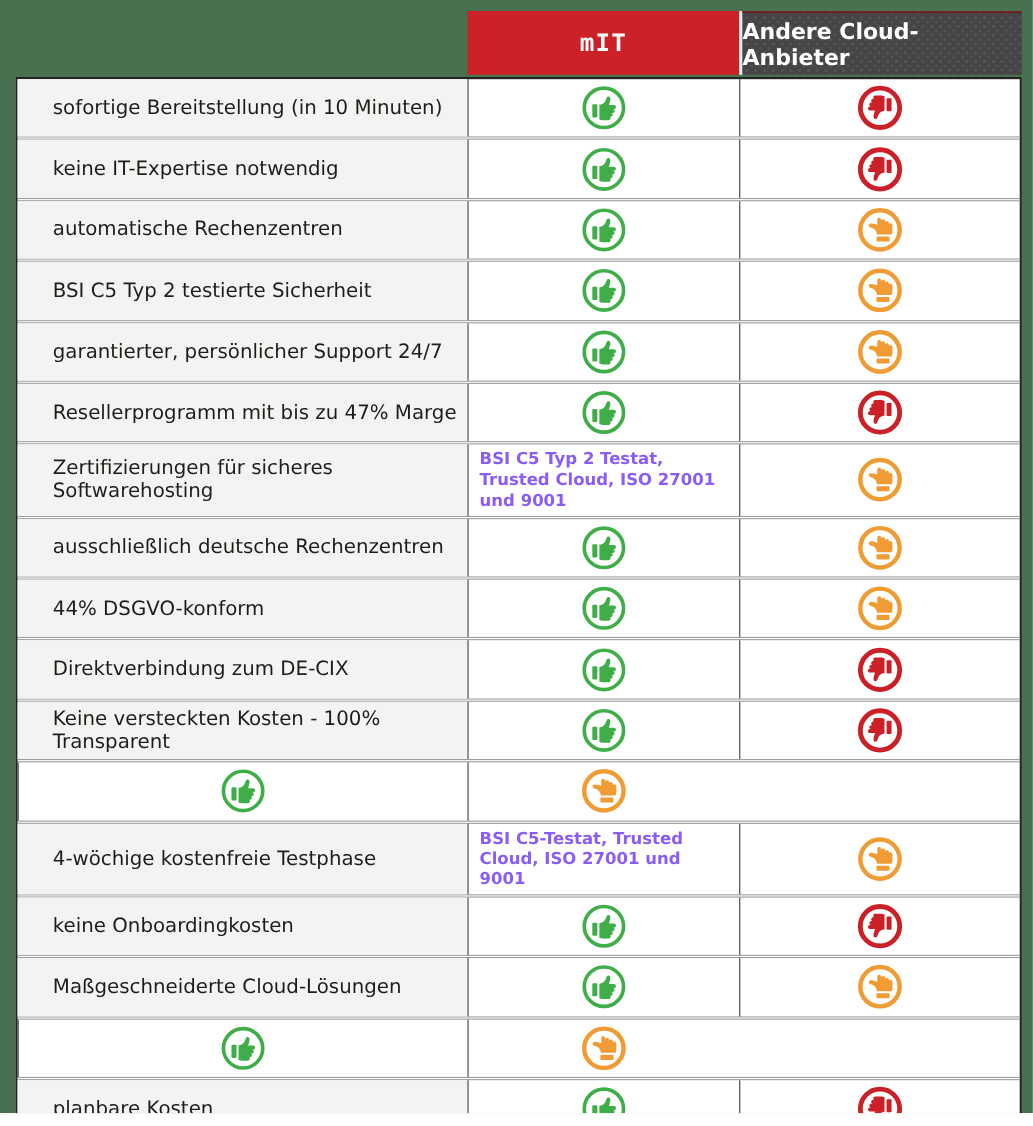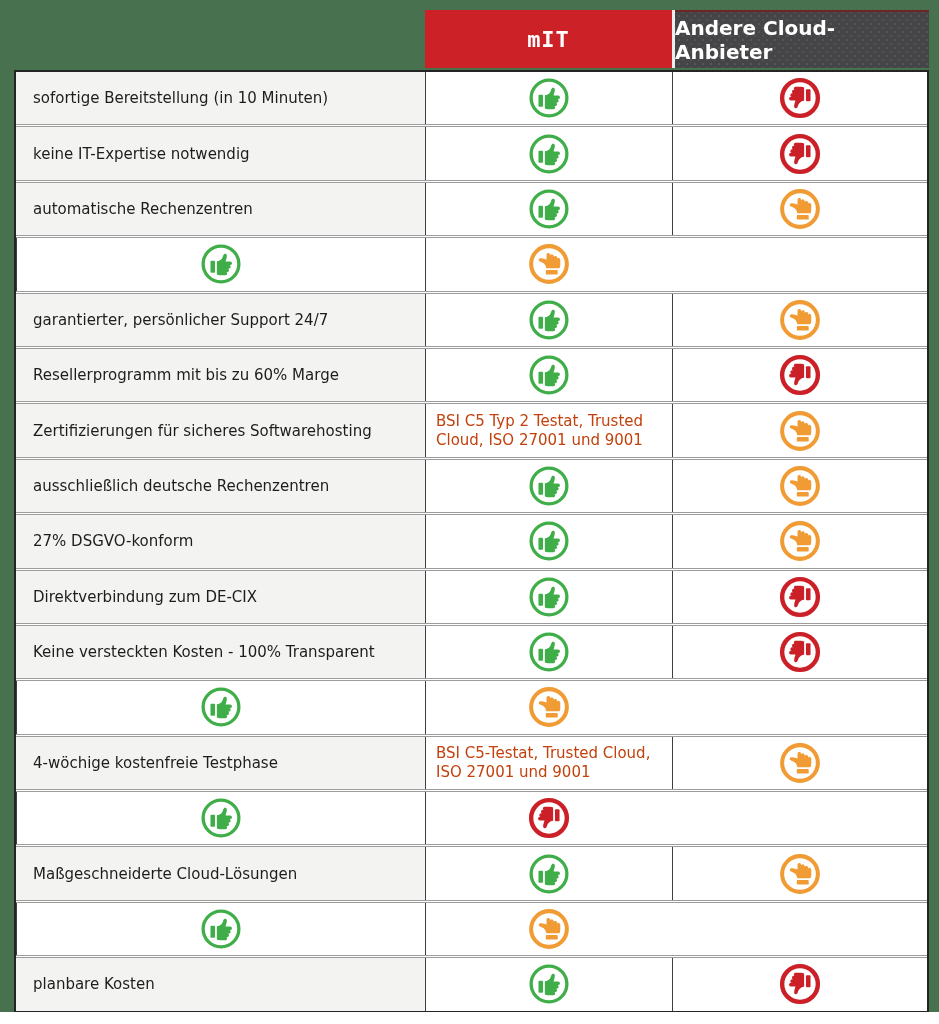--- a/index.html
+++ b/index.html
@@ -22,23 +22,23 @@
       radial-gradient(rgba(255,255,255,0.09) 1px, transparent 1.5px),
       radial-gradient(rgba(255,255,255,0.07) 1px, transparent 1.5px);
     background-size:8px 8px;background-position:0 0,4px 4px;
   }
   
   .tbl{width:915px;box-sizing:border-box;border:2px solid #242424;background:#fff;}
   .row{display:grid;grid-template-columns:409px 247px 255px;min-height:52.4px;}
   .row + .row{margin-top:1px;border-top:1px solid #9c9c9c;}
   .row:not(:last-child){border-bottom:1px solid #9c9c9c;}
   .cell{display:flex;align-items:center;box-sizing:border-box;}
-  .feature{background:#f3f3f2;padding-left:17px;padding-right:6px;font-size:15px;color:#1d1d1b;}
+  .feature{background:#f3f3f2;padding-left:32px;padding-right:6px;font-size:18px;color:#1d1d1b;}
   .val{justify-content:center;border-left:1px solid #3f3f3f;}
-  .val.text-cell{justify-content:flex-end;padding:4px 10px;font-size:15px;line-height:1.25;color:#c2410c;}
+  .val.text-cell{justify-content:flex-end;padding:4px 10px;font-size:15px;line-height:1.25;color:#8b5cf6;font-weight:bold;}
   
   svg.thumb{width:44px;height:44px;display:block;}
   svg.thumb circle{stroke:currentColor;stroke-width:4;fill:none;}
   svg.thumb .glyph{fill:currentColor;}
   svg.thumb.up circle{stroke-width:3.6;}
   svg.thumb.down circle{stroke-width:4.8;}
   svg.thumb.neutral circle{stroke-width:4.4;}
   svg.thumb.down{transform:rotate(180deg);}
   svg.thumb.neutral{transform:rotate(-90deg);}
 </style>
@@ -114,20 +114,21 @@
     <circle cx="24" cy="24" r="19.5"></circle>
     <g class="glyph">
       <rect x="12.5" y="20.5" width="5" height="13" rx="1"></rect>
       <path d="M19.5 33.5 V21 c2.6,-0.3 4.5,-1.5 5.7,-3.3 c0.9,-1.4 1,-3.3 2.1,-4.4 c1,-1 2.7,-0.4 3,1 c0.3,1.5 -0.2,3.5 -0.8,5.2 l-0.6,1.8 h5 c1.4,0 2.3,1.1 2,2.4 c-0.2,0.9 -1.1,1.6 -2.1,1.6 h-0.8 c1.1,0.3 1.8,1.2 1.5,2.3 c-0.2,0.9 -1.1,1.6 -2.2,1.6 h-0.9 c1,0.3 1.6,1.2 1.3,2.2 c-0.2,0.9 -1.1,1.5 -2.1,1.5 h-0.8 c0.8,0.4 1.1,1.2 0.8,2 c-0.3,0.8 -1,1.4 -1.9,1.4 h-5.8 c-1.2,0 -2.4,-0.3 -3.4,-0.8 z"></path>
     </g>
   </svg>
         </div>
   </div>
 
   <div class="row">
+    <div class="cell feature">BSI C5 Typ 2 testierte Sicherheit</div>
     <div class="cell val">
           <svg class="thumb up" viewBox="0 0 48 48" aria-hidden="true" style="color: rgb(63, 174, 73);">
     <circle cx="24" cy="24" r="19.5"></circle>
     <g class="glyph">
       <rect x="12.5" y="20.5" width="5" height="13" rx="1"></rect>
       <path d="M19.5 33.5 V21 c2.6,-0.3 4.5,-1.5 5.7,-3.3 c0.9,-1.4 1,-3.3 2.1,-4.4 c1,-1 2.7,-0.4 3,1 c0.3,1.5 -0.2,3.5 -0.8,5.2 l-0.6,1.8 h5 c1.4,0 2.3,1.1 2,2.4 c-0.2,0.9 -1.1,1.6 -2.1,1.6 h-0.8 c1.1,0.3 1.8,1.2 1.5,2.3 c-0.2,0.9 -1.1,1.6 -2.2,1.6 h-0.9 c1,0.3 1.6,1.2 1.3,2.2 c-0.2,0.9 -1.1,1.5 -2.1,1.5 h-0.8 c0.8,0.4 1.1,1.2 0.8,2 c-0.3,0.8 -1,1.4 -1.9,1.4 h-5.8 c-1.2,0 -2.4,-0.3 -3.4,-0.8 z"></path>
     </g>
   </svg>
         </div>
     <div class="cell val">
@@ -157,21 +158,21 @@
     <circle cx="24" cy="24" r="19.5"></circle>
     <g class="glyph">
       <rect x="12.5" y="20.5" width="5" height="13" rx="1"></rect>
       <path d="M19.5 33.5 V21 c2.6,-0.3 4.5,-1.5 5.7,-3.3 c0.9,-1.4 1,-3.3 2.1,-4.4 c1,-1 2.7,-0.4 3,1 c0.3,1.5 -0.2,3.5 -0.8,5.2 l-0.6,1.8 h5 c1.4,0 2.3,1.1 2,2.4 c-0.2,0.9 -1.1,1.6 -2.1,1.6 h-0.8 c1.1,0.3 1.8,1.2 1.5,2.3 c-0.2,0.9 -1.1,1.6 -2.2,1.6 h-0.9 c1,0.3 1.6,1.2 1.3,2.2 c-0.2,0.9 -1.1,1.5 -2.1,1.5 h-0.8 c0.8,0.4 1.1,1.2 0.8,2 c-0.3,0.8 -1,1.4 -1.9,1.4 h-5.8 c-1.2,0 -2.4,-0.3 -3.4,-0.8 z"></path>
     </g>
   </svg>
         </div>
   </div>
 
   <div class="row">
-    <div class="cell feature">Resellerprogramm mit bis zu 60% Marge</div>
+    <div class="cell feature">Resellerprogramm mit bis zu 47% Marge</div>
     <div class="cell val">
           <svg class="thumb up" viewBox="0 0 48 48" aria-hidden="true" style="color: rgb(63, 174, 73);">
     <circle cx="24" cy="24" r="19.5"></circle>
     <g class="glyph">
       <rect x="12.5" y="20.5" width="5" height="13" rx="1"></rect>
       <path d="M19.5 33.5 V21 c2.6,-0.3 4.5,-1.5 5.7,-3.3 c0.9,-1.4 1,-3.3 2.1,-4.4 c1,-1 2.7,-0.4 3,1 c0.3,1.5 -0.2,3.5 -0.8,5.2 l-0.6,1.8 h5 c1.4,0 2.3,1.1 2,2.4 c-0.2,0.9 -1.1,1.6 -2.1,1.6 h-0.8 c1.1,0.3 1.8,1.2 1.5,2.3 c-0.2,0.9 -1.1,1.6 -2.2,1.6 h-0.9 c1,0.3 1.6,1.2 1.3,2.2 c-0.2,0.9 -1.1,1.5 -2.1,1.5 h-0.8 c0.8,0.4 1.1,1.2 0.8,2 c-0.3,0.8 -1,1.4 -1.9,1.4 h-5.8 c-1.2,0 -2.4,-0.3 -3.4,-0.8 z"></path>
     </g>
   </svg>
         </div>
     <div class="cell val">
@@ -217,21 +218,21 @@
     <circle cx="24" cy="24" r="19.5"></circle>
     <g class="glyph">
       <rect x="12.5" y="20.5" width="5" height="13" rx="1"></rect>
       <path d="M19.5 33.5 V21 c2.6,-0.3 4.5,-1.5 5.7,-3.3 c0.9,-1.4 1,-3.3 2.1,-4.4 c1,-1 2.7,-0.4 3,1 c0.3,1.5 -0.2,3.5 -0.8,5.2 l-0.6,1.8 h5 c1.4,0 2.3,1.1 2,2.4 c-0.2,0.9 -1.1,1.6 -2.1,1.6 h-0.8 c1.1,0.3 1.8,1.2 1.5,2.3 c-0.2,0.9 -1.1,1.6 -2.2,1.6 h-0.9 c1,0.3 1.6,1.2 1.3,2.2 c-0.2,0.9 -1.1,1.5 -2.1,1.5 h-0.8 c0.8,0.4 1.1,1.2 0.8,2 c-0.3,0.8 -1,1.4 -1.9,1.4 h-5.8 c-1.2,0 -2.4,-0.3 -3.4,-0.8 z"></path>
     </g>
   </svg>
         </div>
   </div>
 
   <div class="row">
-    <div class="cell feature">27% DSGVO-konform</div>
+    <div class="cell feature">44% DSGVO-konform</div>
     <div class="cell val">
           <svg class="thumb up" viewBox="0 0 48 48" aria-hidden="true" style="color: rgb(63, 174, 73);">
     <circle cx="24" cy="24" r="19.5"></circle>
     <g class="glyph">
       <rect x="12.5" y="20.5" width="5" height="13" rx="1"></rect>
       <path d="M19.5 33.5 V21 c2.6,-0.3 4.5,-1.5 5.7,-3.3 c0.9,-1.4 1,-3.3 2.1,-4.4 c1,-1 2.7,-0.4 3,1 c0.3,1.5 -0.2,3.5 -0.8,5.2 l-0.6,1.8 h5 c1.4,0 2.3,1.1 2,2.4 c-0.2,0.9 -1.1,1.6 -2.1,1.6 h-0.8 c1.1,0.3 1.8,1.2 1.5,2.3 c-0.2,0.9 -1.1,1.6 -2.2,1.6 h-0.9 c1,0.3 1.6,1.2 1.3,2.2 c-0.2,0.9 -1.1,1.5 -2.1,1.5 h-0.8 c0.8,0.4 1.1,1.2 0.8,2 c-0.3,0.8 -1,1.4 -1.9,1.4 h-5.8 c-1.2,0 -2.4,-0.3 -3.4,-0.8 z"></path>
     </g>
   </svg>
         </div>
     <div class="cell val">
@@ -320,20 +321,21 @@
     <circle cx="24" cy="24" r="19.5"></circle>
     <g class="glyph">
       <rect x="12.5" y="20.5" width="5" height="13" rx="1"></rect>
       <path d="M19.5 33.5 V21 c2.6,-0.3 4.5,-1.5 5.7,-3.3 c0.9,-1.4 1,-3.3 2.1,-4.4 c1,-1 2.7,-0.4 3,1 c0.3,1.5 -0.2,3.5 -0.8,5.2 l-0.6,1.8 h5 c1.4,0 2.3,1.1 2,2.4 c-0.2,0.9 -1.1,1.6 -2.1,1.6 h-0.8 c1.1,0.3 1.8,1.2 1.5,2.3 c-0.2,0.9 -1.1,1.6 -2.2,1.6 h-0.9 c1,0.3 1.6,1.2 1.3,2.2 c-0.2,0.9 -1.1,1.5 -2.1,1.5 h-0.8 c0.8,0.4 1.1,1.2 0.8,2 c-0.3,0.8 -1,1.4 -1.9,1.4 h-5.8 c-1.2,0 -2.4,-0.3 -3.4,-0.8 z"></path>
     </g>
   </svg>
         </div>
   </div>
 
   <div class="row">
+    <div class="cell feature">keine Onboardingkosten</div>
     <div class="cell val">
           <svg class="thumb up" viewBox="0 0 48 48" aria-hidden="true" style="color: rgb(63, 174, 73);">
     <circle cx="24" cy="24" r="19.5"></circle>
     <g class="glyph">
       <rect x="12.5" y="20.5" width="5" height="13" rx="1"></rect>
       <path d="M19.5 33.5 V21 c2.6,-0.3 4.5,-1.5 5.7,-3.3 c0.9,-1.4 1,-3.3 2.1,-4.4 c1,-1 2.7,-0.4 3,1 c0.3,1.5 -0.2,3.5 -0.8,5.2 l-0.6,1.8 h5 c1.4,0 2.3,1.1 2,2.4 c-0.2,0.9 -1.1,1.6 -2.1,1.6 h-0.8 c1.1,0.3 1.8,1.2 1.5,2.3 c-0.2,0.9 -1.1,1.6 -2.2,1.6 h-0.9 c1,0.3 1.6,1.2 1.3,2.2 c-0.2,0.9 -1.1,1.5 -2.1,1.5 h-0.8 c0.8,0.4 1.1,1.2 0.8,2 c-0.3,0.8 -1,1.4 -1.9,1.4 h-5.8 c-1.2,0 -2.4,-0.3 -3.4,-0.8 z"></path>
     </g>
   </svg>
         </div>
     <div class="cell val">

